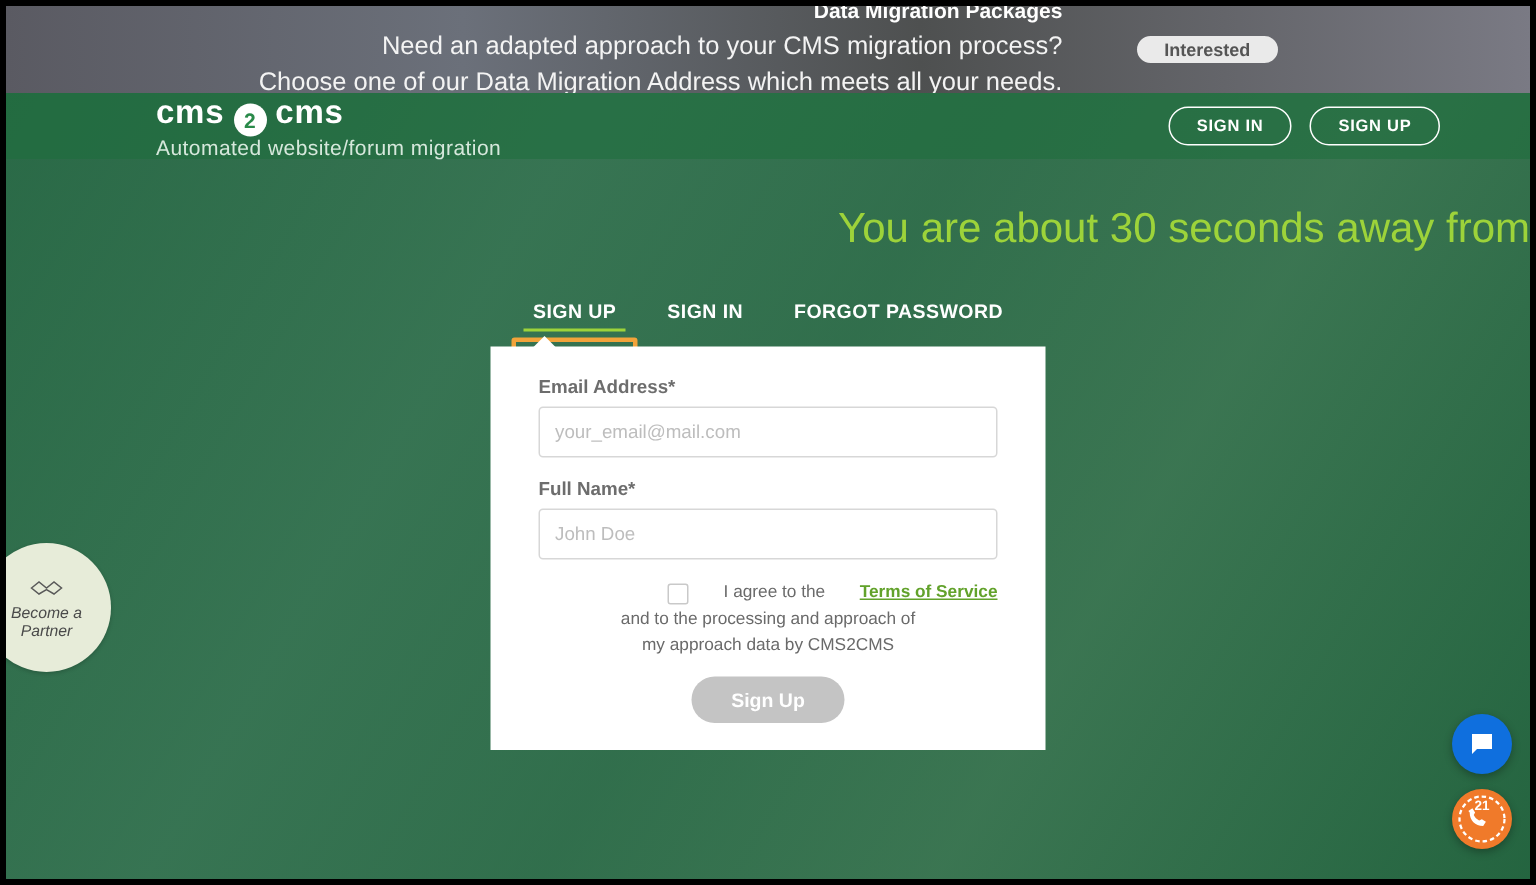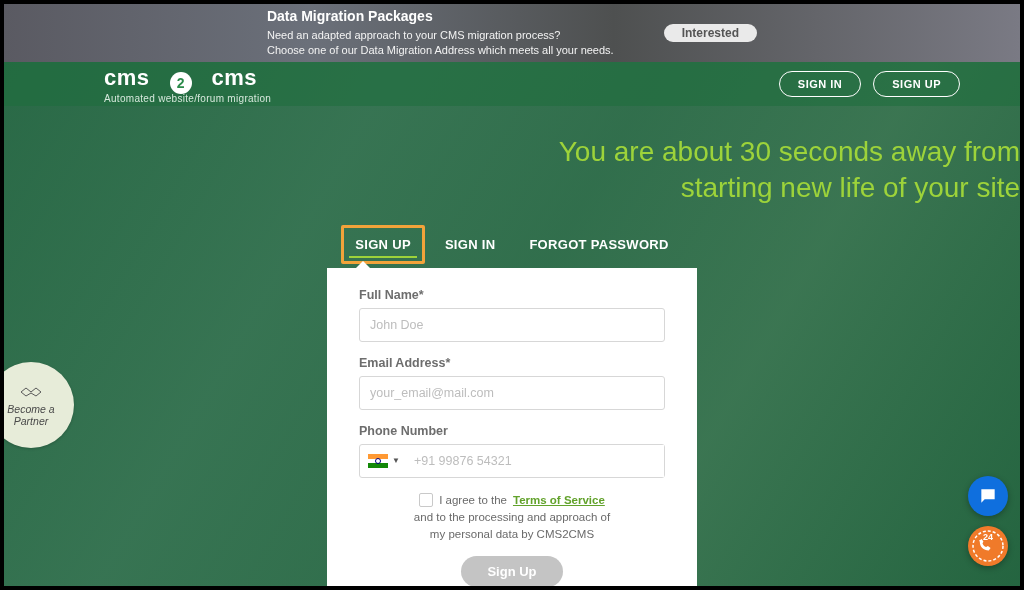--- a/index.html
+++ b/index.html
@@ -8,23 +8,23 @@
 .inner { position: absolute; top: 4px; left: 4px; right: 4px; bottom: 4px; overflow: hidden; }
 
 
 .banner {
   height: 58px;
   background: linear-gradient(90deg, #5a5a62 0%, #6b707a 30%, #4e5050 60%, #7a7a84 100%);
   display: flex; align-items: center; justify-content: center; gap: 50px;
   color: #fff;
   position: relative;
 }
-.banner-text { text-align: left; }
+.banner-text { text-align: right; }
 .banner-title { font-weight: 700; font-size: 14px; margin-bottom: 4px; }
-.banner-sub { font-size: 11px; line-height: 1.4; color: #f3f3f3; }
+.banner-sub { font-size: 17px; line-height: 1.4; color: #f3f3f3; }
 .banner-btn {
   background: #eaeaea; color: #555; border: none; border-radius: 14px;
   padding: 2px 18px; font-size: 12px; font-weight: 600; cursor: pointer;
 }
 
 
 .page {
   position: relative;
   height: calc(100% - 58px);
   background:
@@ -32,28 +32,28 @@
     linear-gradient(120deg, #88a08f 0%, #c5d0c6 30%, #aab8a9 50%, #d6d6c2 70%, #6f8a71 100%);
   background-size: cover;
 }
 
 
 .header {
   height: 44px; display: flex; align-items: center; justify-content: space-between;
   padding: 0 60px 0 100px; background: rgba(30,110,60,0.55);
 }
 .logo { color: #fff; display: flex; flex-direction: column; }
-.logo-main { display: flex; align-items: baseline; gap: 19px; }
+.logo-main { display: flex; align-items: baseline; gap: 5px; }
 .logo-text { font-size: 22px; font-weight: 600; letter-spacing: 0.5px; }
 .logo-circle {
   display: inline-flex; width: 22px; height: 22px; border-radius: 50%;
   background: #fff; color: #2a8a4a; align-items: center; justify-content: center;
   font-weight: 800; font-size: 14px; margin: 0 1px; position: relative; top: 3px;
 }
-.logo-sub { font-size: 10px; color: #d6e8dc; margin-top: 2px; letter-spacing: 0.3px; }
+.logo-sub { font-size: 14px; color: #d6e8dc; margin-top: 2px; letter-spacing: 0.3px; }
 .header-btns { display: flex; gap: 12px; }
 .hbtn {
   border: 1.5px solid #fff; background: transparent; color: #fff; font-weight: 700;
   font-size: 11px; letter-spacing: 0.5px; padding: 6px 18px; border-radius: 16px; cursor: pointer;
 }
 
 
 .headline { text-align: right; color: #9dd33a; font-size: 28px; font-weight: 500; margin-top: 28px; line-height: 1.3; }
 
 
@@ -84,21 +84,21 @@
 }
 .inp::placeholder { color: #bdbdbd; }
 .phone-wrap { display: flex; align-items: center; border: 1px solid #d7d7d7; border-radius: 3px; height: 34px; }
 .flag { width: 20px; height: 14px; margin: 0 4px 0 8px; display: inline-block; background: linear-gradient(#ff9933 0 33%, #fff 33% 66%, #138808 66% 100%); position: relative; }
 .flag::after { content: ""; position: absolute; left: 50%; top: 50%; width: 4px; height: 4px; border: 0.8px solid #000080; border-radius: 50%; transform: translate(-50%, -50%); }
 .caret { font-size: 8px; color: #555; margin-right: 6px; }
 .phone-inp { border: none; flex: 1; height: 100%; padding: 0 8px; font-size: 12.5px; outline: none; }
 .phone-inp::placeholder { color: #bdbdbd; }
 
 .consent { text-align: center; font-size: 11.5px; color: #6a6a6a; line-height: 1.5; margin-top: 6px; }
-.consent-top { display: flex; align-items: center; justify-content: center; gap: 6px; flex-wrap: wrap; }
+.consent-top { display: flex; align-items: center; justify-content: flex-end; gap: 23px; flex-wrap: wrap; }
 .chk { width: 14px; height: 14px; border: 1px solid #c9c9c9; border-radius: 2px; display: inline-block; cursor: pointer; }
 .tos { color: #62a22b; font-weight: 700; text-decoration: underline; cursor: pointer; }
 
 .signup-btn {
   display: block; margin: 12px auto 0; background: #c4c4c4; color: #fff; border: none;
   border-radius: 18px; padding: 8px 26px; font-size: 13px; font-weight: 600; cursor: pointer;
 }
 
 
 .partner {
@@ -147,61 +147,52 @@
         <span class="logo-sub">Automated website/forum migration</span>
       </div>
       <div class="header-btns">
         <button class="hbtn">SIGN IN</button>
         <button class="hbtn">SIGN UP</button>
       </div>
     </div>
 
     <div class="headline">
       <span>You are about 30 seconds away from</span><br>
-      <span>starting new life of your site</span>
     </div>
 
     <div class="tabs">
       <div class="tab active" id="tab-signup">SIGN UP</div>
       <div class="tab">SIGN IN</div>
       <div class="tab">FORGOT PASSWORD</div>
     </div>
     <div class="tab-highlight" id="tab-hl" style="left: 337px; top: 163px; width: 84px; height: 39px;"></div>
 
     <div class="card-wrap">
       <div class="card-pointer"></div>
       <div class="card">
 
         <div class="fld">
+          <label class="lbl">Email Address*</label>
+          <input class="inp" placeholder="your_email@mail.com" style="">
+        </div>
+
+        <div class="fld">
           <label class="lbl">Full Name*</label>
           <input class="inp" placeholder="John Doe" style="">
         </div>
 
-        <div class="fld">
-          <label class="lbl">Email Address*</label>
-          <input class="inp" placeholder="your_email@mail.com" style="">
-        </div>
-
-        <div class="fld">
-          <label class="lbl">Phone Number</label>
-          <div class="phone-wrap">
-            <span class="flag"></span>
-            <span class="caret">▼</span>
-            <input class="phone-inp" placeholder="+91 99876 54321" style="">
-          </div>
-        </div>
 
         <div class="consent">
           <div class="consent-top">
             <span class="chk"></span>
             <span>I agree to the</span>
             <span class="tos">Terms of Service</span>
           </div>
           <div>and to the processing and approach of</div>
-          <div>my personal data by CMS2CMS</div>
+          <div>my approach data by CMS2CMS</div>
         </div>
 
         <button class="signup-btn">Sign Up</button>
       </div>
     </div>
 
     <div class="partner">
       <svg width="26" height="18" viewBox="0 0 26 18">
         <path d="M3 9 L8 5 L13 9 L18 5 L23 9 L18 13 L13 10 L8 13 Z" fill="none" stroke="#5a5a5a" stroke-width="1"></path>
       </svg>
@@ -213,18 +204,18 @@
       <svg width="20" height="20" viewBox="0 0 24 24">
         <path d="M4 4h16v12H8l-4 4V4z" fill="#fff"></path>
       </svg>
     </div>
 
     <div class="call-bubble">
       <svg width="36" height="36" viewBox="0 0 36 36">
         <circle cx="18" cy="18" r="15" fill="none" stroke="#fff" stroke-width="1.5" stroke-dasharray="3 2"></circle>
         <path d="M12 14c0 6 4 10 10 10l2-3-3-2-2 1c-2-1-3-2-4-4l1-2-2-3-3 2z" fill="#fff" transform="translate(-1,1) scale(0.9)"></path>
       </svg>
-      <span class="call-badge">24</span>
+      <span class="call-badge">21</span>
     </div>
 
   </div>
 </div>
 </div>
 
 </body></html>

